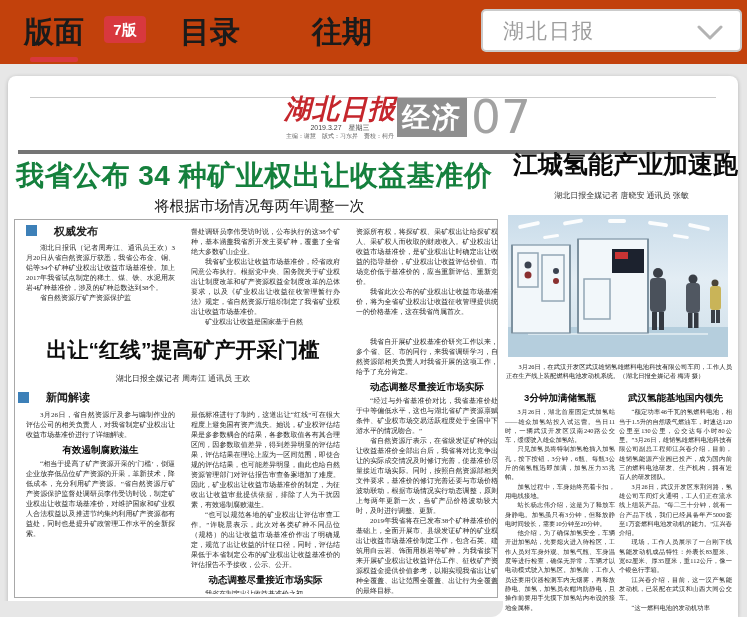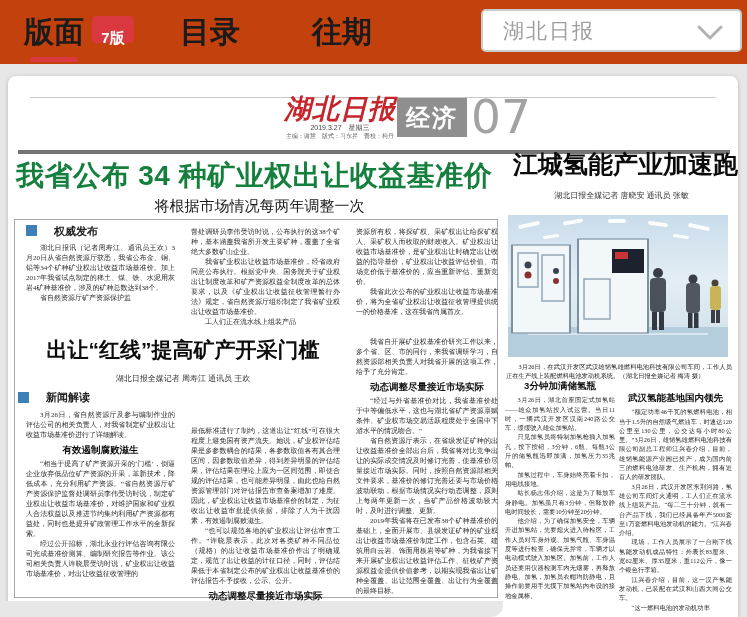--- a/index.html
+++ b/index.html
@@ -5,21 +5,21 @@
   * { margin:0; padding:0; box-sizing:border-box; }
   html,body { width:747px; height:617px; overflow:hidden; background:#fff; }
   .screen { position:relative; width:747px; height:617px; font-family:"Liberation Sans","DejaVu Sans",sans-serif; }
 
   
   .topbar { position:absolute; left:0; top:0; width:747px; height:64px; background:#c2410c; z-index:5; }
   .tab { position:absolute; top:12px; font-size:30px; font-weight:700; color:#1b1b1b; cursor:pointer; }
   .tab-banmian { left:24px; }
   .tab-mulu { left:180px; }
   .tab-wangqi { left:312px; }
-  .badge { position:absolute; left:68px; top:4px; min-width:42px; height:27px; padding:8px 6px;
+  .badge { position:absolute; left:80px; top:4px; min-width:42px; height:27px; padding:0 6px;
            background:#d8383e; color:#fff; font-size:15px; font-weight:700; line-height:27px;
            text-align:center; border-radius:4px; }
   .underline { position:absolute; left:6px; top:45px; width:48px; height:5px; background:#d8383e; border-radius:2px; }
   .select { position:absolute; left:481px; top:9px; width:261px; height:43px; border:2px solid #cbcbcb;
             border-radius:5px; display:flex; align-items:center; cursor:pointer; background:#fff; }
   .select .val { margin-left:20px; font-size:21px; color:#9e9e9e; letter-spacing:2px; }
   .select svg { position:absolute; right:16px; top:14px; }
 
   
   .canvas { position:absolute; left:0; top:64px; width:747px; height:553px; background:#e7e7e7; }
@@ -30,21 +30,21 @@
 
   .abs { position:absolute; }
 
   
   .rule-thin { left:22px; top:21px; width:686px; height:1px; background:#c9c9c9; }
   .logo { left:276px; top:15px; width:112px; text-align:center; font-size:27px; font-weight:700;
           font-style:italic; color:#c5262c; letter-spacing:1px; font-family:"Liberation Serif","DejaVu Serif",serif; }
   .dateline { left:256px; top:47px; width:152px; text-align:center; font-size:7px; color:#444; }
   .staffline { left:248px; top:56px; width:168px; text-align:center; font-size:6px; color:#666; }
   .section-box { left:389px; top:22px; width:70px; height:39px; background:#8f8f8f; text-align:center; }
-  .section-box span { color:#fff; font-size:24px; font-weight:700; line-height:39px; letter-spacing:2px; }
+  .section-box span { color:#fff; font-size:28px; font-weight:700; line-height:39px; letter-spacing:2px; }
   .page-no { left:463px; top:13px; font-size:47px; color:#a2a2a2; font-family:"DejaVu Sans",sans-serif; }
   .rule-thick { left:10px; top:74px; width:712px; height:4px; background:#757575; }
 
   
   .lead-h1 { left:8px; top:81px; width:487px; text-align:left; font-size:28px; font-weight:800;
              color:#15803d; letter-spacing:.5px; }
   .lead-dek { left:8px; top:121px; width:487px; text-align:center; font-size:15px; color:#1a1a1a; }
   .article-box { left:6px; top:143px; width:484px; height:379px; border:1px solid #a8a8a8; }
 
   .col { position:absolute; overflow:hidden; font-family:"Liberation Serif","DejaVu Serif",serif;
@@ -58,31 +58,31 @@
   .lbl .sq { width:11px; height:11px; background:#3d80b8; flex:0 0 auto; }
 
   .colA-top { left:18px; top:149px; width:149px; height:108px; }
   .colB-top { left:183px; top:151px; width:149px; height:106px; }
   .colC-top { left:348px; top:151px; width:142px; height:106px; }
   .inner-head { left:18px; top:260px; width:314px; text-align:center; }
   .inner-head h2 { font-size:21px; font-weight:800; color:#0c0c0c; }
   .inner-byline { margin-top:9px; font-size:8px; color:#333; }
   .label2 { left:10px; top:314px; }
   .colA-bot { left:18px; top:334px; width:149px; height:184px; }
-  .colB-bot { left:183px; top:334px; width:149px; height:184px;margin-top:16px; }
+  .colB-bot { left:183px; top:334px; width:149px; height:184px; }
   .colC-flow { left:348px; top:261px; width:142px; height:257px; }
 
   
   .hy-h1 { left:497px; top:72px; width:233px; text-align:right; font-size:25px; font-weight:800; color:#0b0b0b; }
   .hy-byline { left:497px; top:114px; width:233px; text-align:center; font-size:8px; color:#333; }
   .photo { left:500px; top:139px; width:220px; height:142px; overflow:hidden; }
   .caption { left:498px; top:286px; width:226px; font-size:6.3px; line-height:9px; color:#222;
              text-align:justify; font-family:"Liberation Serif","DejaVu Serif",serif; }
   .caption p { text-indent:2em; }
-  .hy-colA { left:497px; top:305px; width:110px; height:224px; font-size:6.3px; line-height:9.3px; }
+  .hy-colA { left:497px; top:317px; width:110px; height:224px; font-size:6.3px; line-height:9.3px; }
   .hy-colB { left:611px; top:317px; width:113px; height:224px; font-size:6.3px; line-height:9.3px; }
   .hy-colA .subhead, .hy-colB .subhead { font-size:9.5px; margin:0 0 5px; }
 </style>
 </head>
 <body>
 
 <div class="screen">
 
   <header class="topbar">
     <div class="tab tab-banmian">
@@ -122,21 +122,21 @@
           <span class="sq"></span>
           <span>权威发布</span>
         </div>
         <p>湖北日报讯（记者周寿江、通讯员王欢）3月20日从省自然资源厅获悉，我省公布金、铜、铅等34个矿种矿业权出让收益市场基准价。加上2017年我省试点制定的稀土、煤、铁、水泥用灰岩4矿种基准价，涉及的矿种总数达到38个。</p>
         <p>省自然资源厅矿产资源保护监</p>
       </div>
 
       <div class="col colB-top">
         <p class="cont">督处调研员李伟受访时说，公布执行的这38个矿种，基本涵盖我省所开发主要矿种，覆盖了全省绝大多数矿山企业。</p>
         <p>我省矿业权出让收益市场基准价，经省政府同意公布执行。根据党中央、国务院关于矿业权出让制度改革和矿产资源权益金制度改革的总体要求，以及《矿业权出让收益征收管理暂行办法》规定，省自然资源厅组织制定了我省矿业权出让收益市场基准价。</p>
-        <p>工人们正在流水线上组装产品</p>
+        <p>矿业权出让收益是国家基于自然</p>
       </div>
 
       <div class="col colC-top">
         <p class="cont">资源所有权，将探矿权、采矿权出让给探矿权人、采矿权人而收取的财政收入。矿业权出让收益市场基准价，是矿业权出让时确定出让收益的指导基价，矿业权出让收益评估价值、市场竞价低于基准价的，应当重新评估、重新竞价。</p>
         <p>我省此次公布的矿业权出让收益市场基准价，将为全省矿业权出让收益征收管理提供统一的价格基准，这在我省尚属首次。</p>
       </div>
 
       <div class="abs inner-head">
         <h2>出让“红线”提高矿产开采门槛</h2>
         <div class="inner-byline">湖北日报全媒记者 周寿江 通讯员 王欢</div>
@@ -144,21 +144,20 @@
 
       <div class="abs lbl label2">
         <span class="sq"></span>
         <span>新闻解读</span>
       </div>
 
       <div class="col colA-bot">
         <p>3月26日，省自然资源厅及参与编制作业的评估公司的相关负责人，对我省制定矿业权出让收益市场基准价进行了详细解读。</p>
         <div class="subhead">有效遏制腐败滋生</div>
         <p>“相当于提高了矿产资源开采的‘门槛’，倒逼企业放弃低品位矿产资源的开采，革新技术，降低成本，充分利用矿产资源。”省自然资源厅矿产资源保护监督处调研员李伟受访时说，制定矿业权出让收益市场基准价，对维护国家和矿业权人合法权益以及推进节约集约利用矿产资源都有益处，同时也是提升矿政管理工作水平的全新探索。</p>
-        <p>经过公开招标，湖北永业行评估咨询有限公司完成基准价测算、编制研究报告等作业。该公司相关负责人许晓晨受访时说，矿业权出让收益市场基准价，对出让收益征收管理的</p>
       </div>
 
       <div class="col colB-bot">
         <p class="cont">最低标准进行了制约，这道出让“红线”可在很大程度上避免国有资产流失。她说，矿业权评估结果是多参数耦合的结果，各参数取值各有其合理区间，因参数取值差异，得到差异明显的评估结果，评估结果在理论上应为一区间范围，即使合规的评估结果，也可能差异明显，由此也给自然资源管理部门对评估报告审查备案增加了难度。因此，矿业权出让收益市场基准价的制定，为征收出让收益审批提供依据，排除了人为干扰因素，有效遏制腐败滋生。</p>
         <p>“也可以规范各地的矿业权出让评估审查工作。”许晓晨表示，此次对各类矿种不同品位（规格）的出让收益市场基准价作出了明确规定，规范了出让收益的计征口径，同时，评估结果低于本省制定公布的矿业权出让收益基准价的评估报告不予接收，公示、公开。</p>
         <div class="subhead">动态调整尽量接近市场实际</div>
         <p>我省在制定出让收益基准价之初，</p>
       </div>
 
       <div class="col colC-flow">

